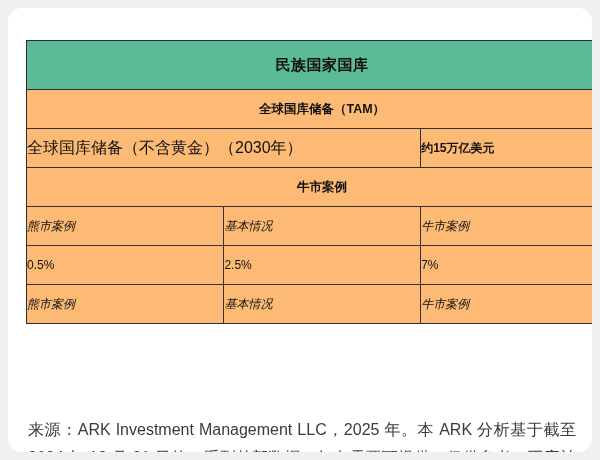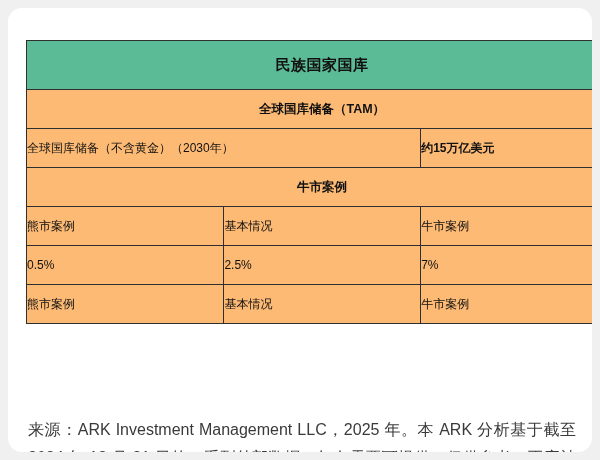--- a/index.html
+++ b/index.html
@@ -51,36 +51,37 @@
   }
   .section-cell {
     text-align: center;
     height: 38px;
     font-size: 12.5px;
     font-weight: bold;
     color: #111111;
   }
   .label-cell {
     height: 38px;
-    font-size: 12px;
+    font-size: 16px;
     color: #111111;
     padding-left: 12px;
   }
   .value-cell {
     height: 38px;
     font-size: 12px;
     color: #111111;
     padding-left: 12px;
     font-weight: bold;
   }
   .case-cell {
     height: 38px;
     font-size: 12px;
     color: #111111;
     padding-left: 12px;
+    font-style: italic;
   }
   .num-cell {
     height: 38px;
     font-size: 12px;
     color: #111111;
     padding-left: 12px;
   }
   .footnote {
     position: absolute;
     left: 20px;

